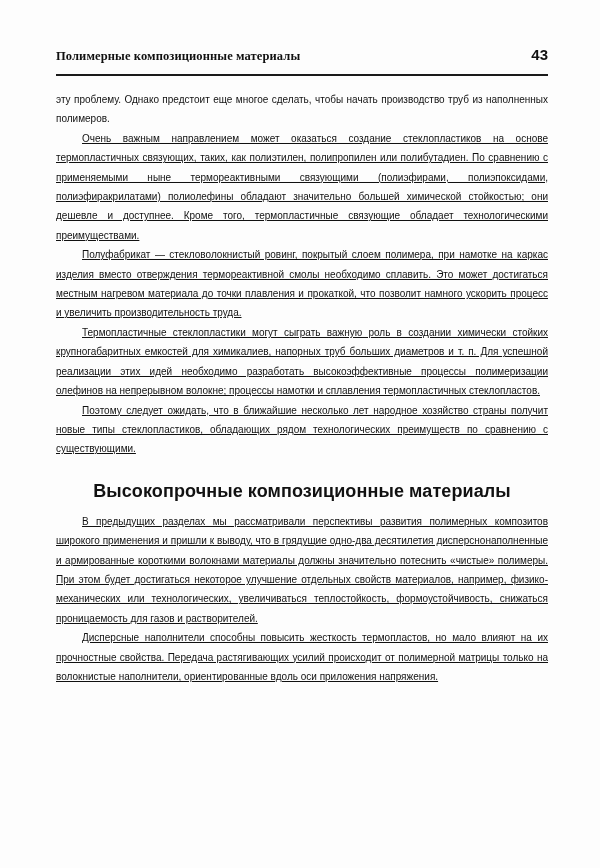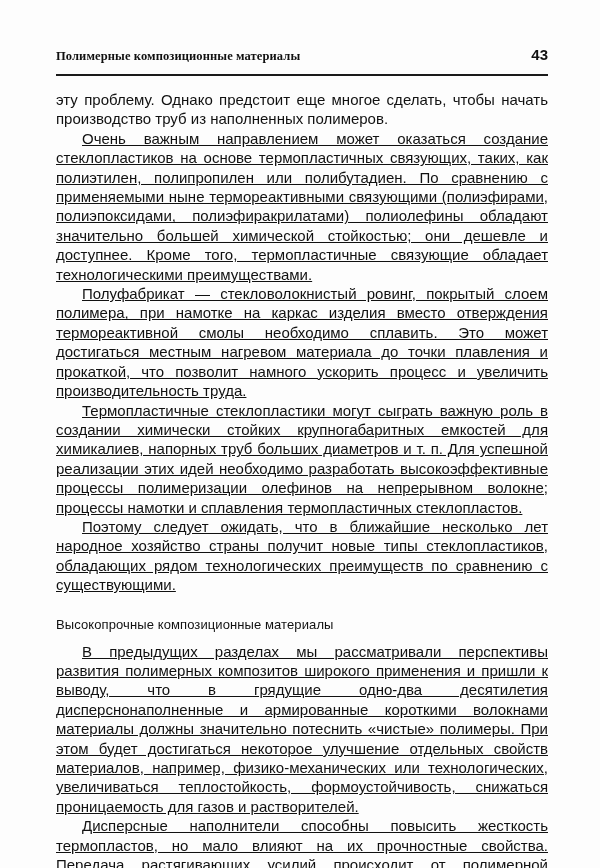--- a/index.html
+++ b/index.html
@@ -60,36 +60,36 @@
   }
   .body {
     position: absolute;
     left: 56px;
     right: 52px;
     top: 90px;
     bottom: 24px;
   }
   p {
     margin: 0;
-    font-size: 15px;
+    font-size: 10px;
     line-height: 19.4px;
     text-align: justify;
     text-justify: inter-word;
     hyphens: manual;
     color: #111;
   }
   p.indent {
     text-indent: 26px;
     text-decoration: underline;
   }
   h2.section {
     margin: 22px 0 10px 0;
-    font-size: 13px;
-    font-weight: normal;
-    text-align: left;
+    font-size: 18px;
+    font-weight: bold;
+    text-align: center;
     color: #111;
     letter-spacing: 0.1px;
   }
 </style>
 </head>
 <body>
 
 <div class="page">
 
   <div class="header">

